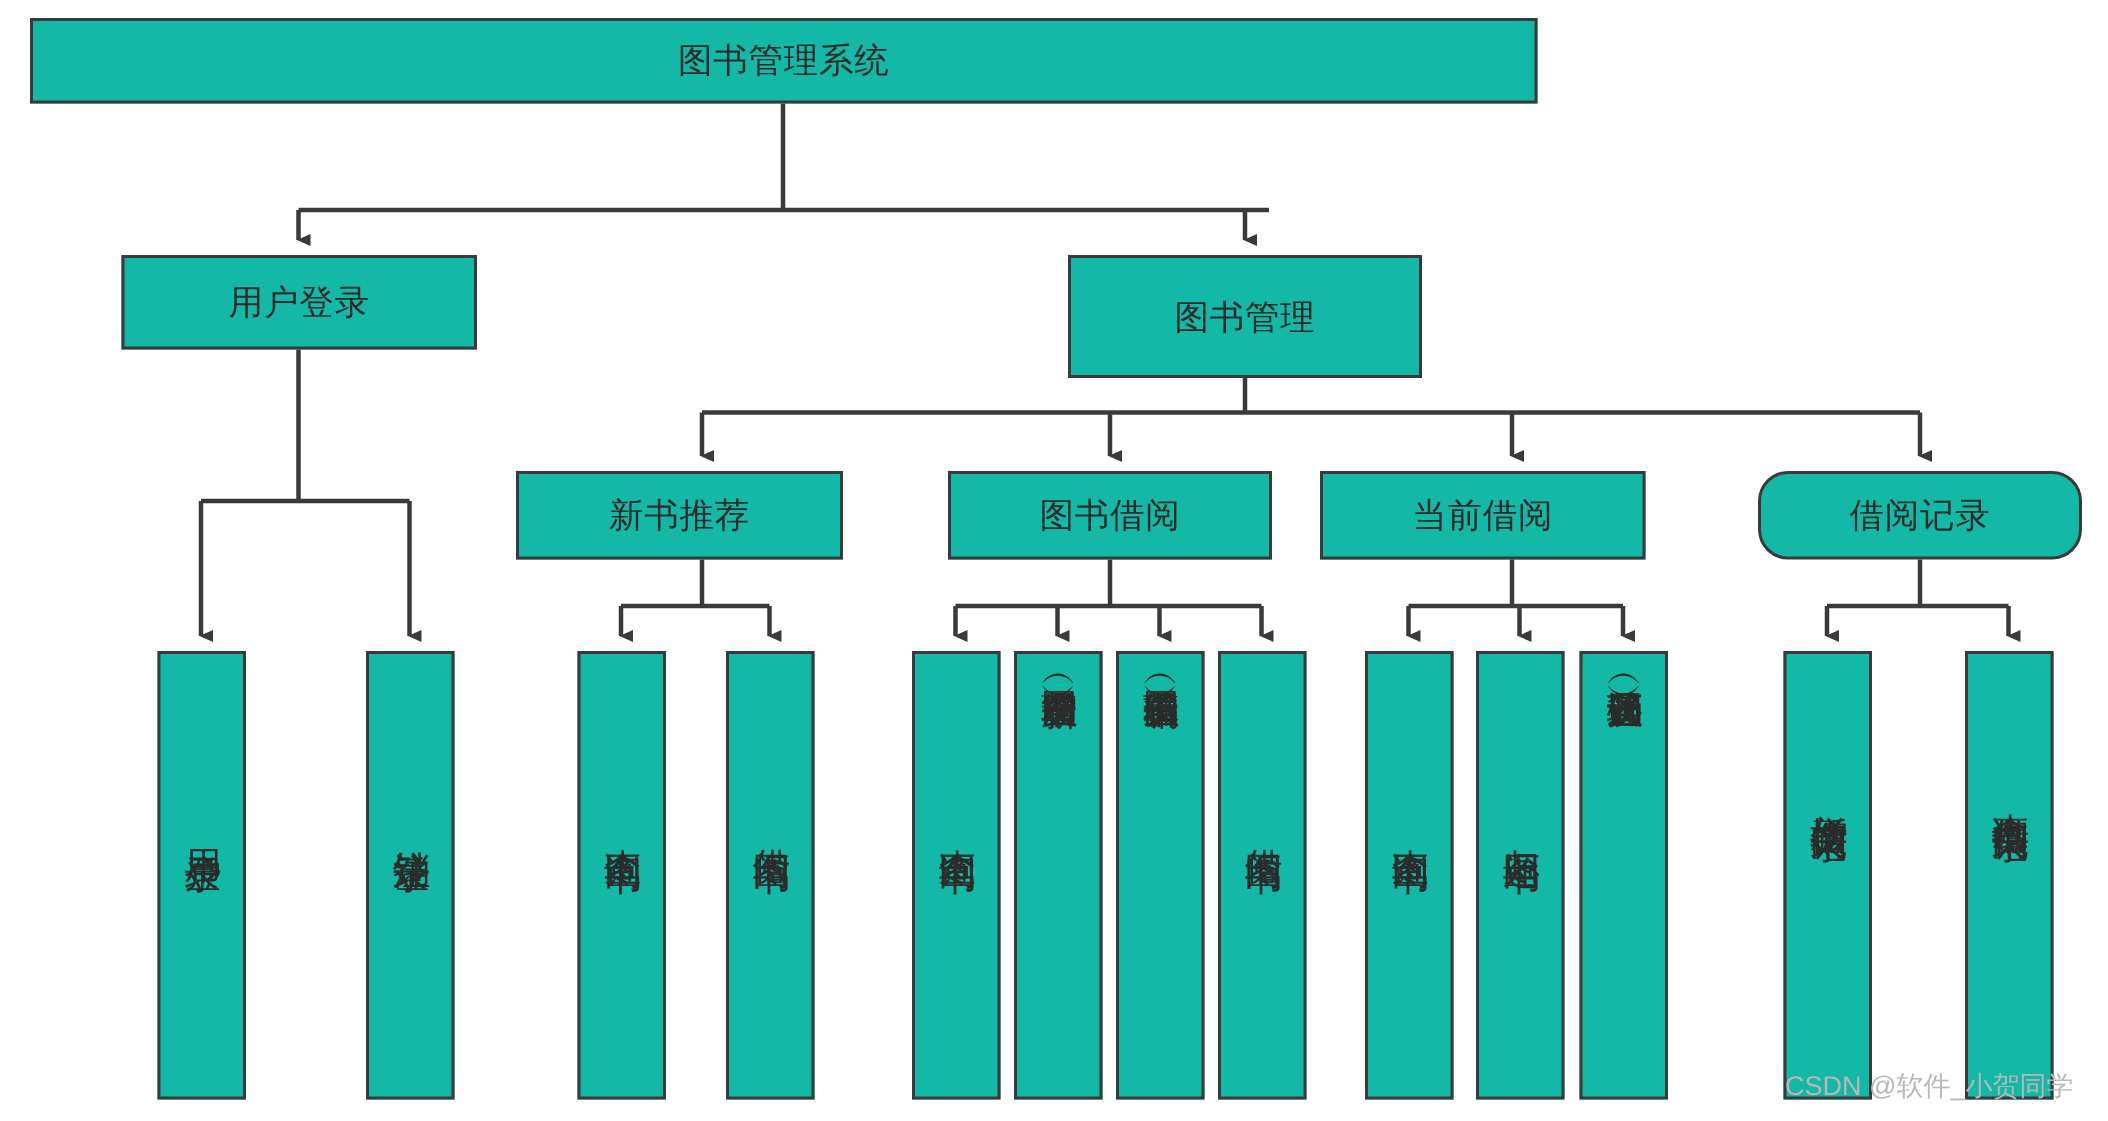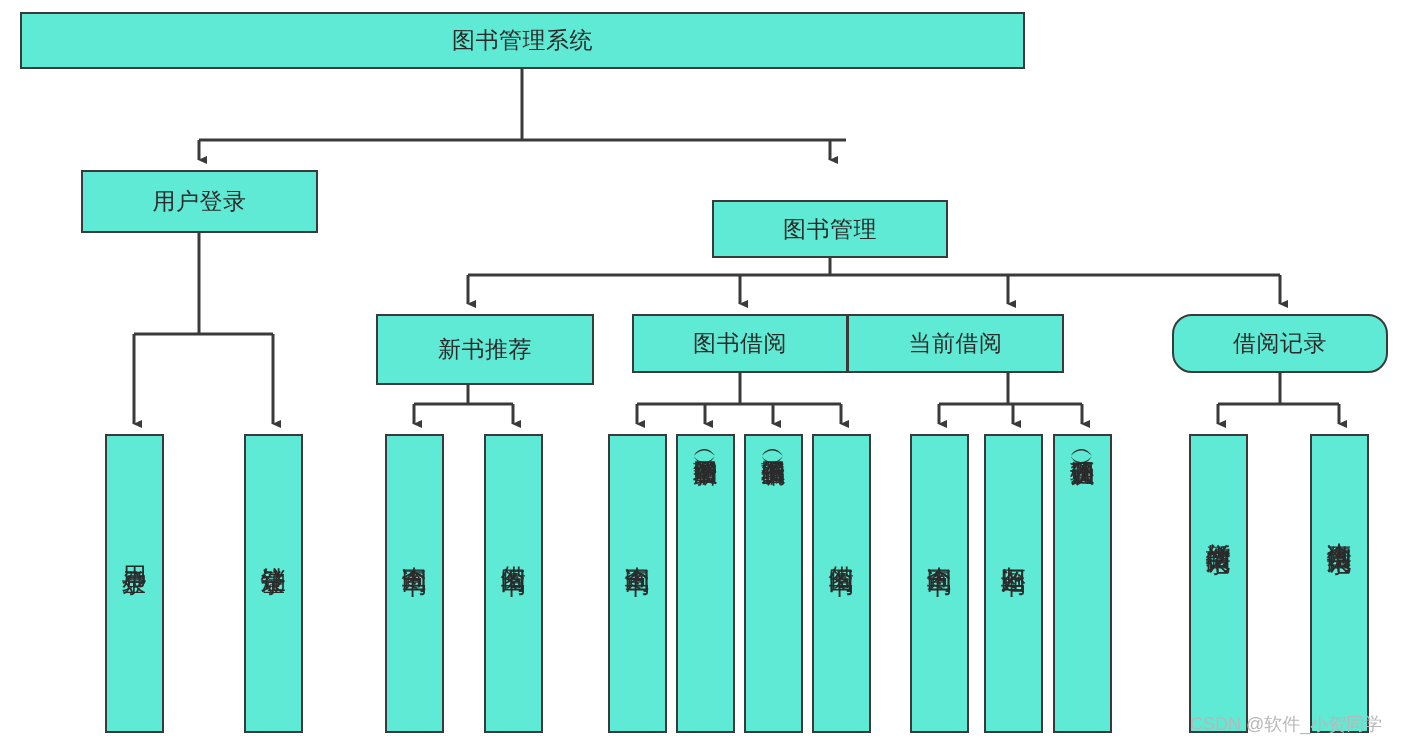--- a/index.html
+++ b/index.html
@@ -21,21 +21,21 @@
     position: absolute;
     left: 0;
     top: 0;
     width: 1405px;
     height: 747px;
   }
   .node {
     position: absolute;
     box-sizing: border-box;
     border: 2px solid #3a3a3a;
-    background: #5eead4;
+    background: #14b8a6;
     color: #2b2b2b;
     display: flex;
     align-items: center;
     justify-content: center;
     z-index: 2;
   }
   .node .lbl {
     display: block;
     white-space: nowrap;
     line-height: 1.06;
@@ -131,31 +131,31 @@
     </g>
   </svg>
 
   <div class="node horiz" style="left:20px; top:12px; width:1005px; height:57px;">
     <span class="lbl">图书管理系统</span>
   </div>
 
   <div class="node horiz" style="left:81px; top:170px; width:237px; height:63px;">
     <span class="lbl">用户登录</span>
   </div>
-  <div class="node horiz" style="left:712px; top:170px; width:236px; height:58px;margin-top:30px;">
+  <div class="node horiz" style="left:712px; top:170px; width:236px; height:82px;">
     <span class="lbl">图书管理</span>
   </div>
 
-  <div class="node horiz" style="left:376px; top:314px; width:218px; height:71px;">
+  <div class="node horiz" style="left:344px; top:314px; width:218px; height:59px;">
     <span class="lbl">新书推荐</span>
   </div>
   <div class="node horiz" style="left:632px; top:314px; width:216px; height:59px;justify-content:center;">
     <span class="lbl">图书借阅</span>
   </div>
-  <div class="node horiz" style="left:847px; top:314px; width:217px; height:59px;">
+  <div class="node horiz" style="left:880px; top:314px; width:217px; height:59px;">
     <span class="lbl">当前借阅</span>
   </div>
   <div class="node horiz" style="left:1172px; top:314px; width:216px; height:59px;border-radius:20px;">
     <span class="lbl">借阅记录</span>
   </div>
 
   <div class="node vert center" style="left:105px; top:434px; width:59px; height:299px;">
     <span class="lbl">用户登录</span>
   </div>
   <div class="node vert center" style="left:244px; top:434px; width:59px; height:299px;">

